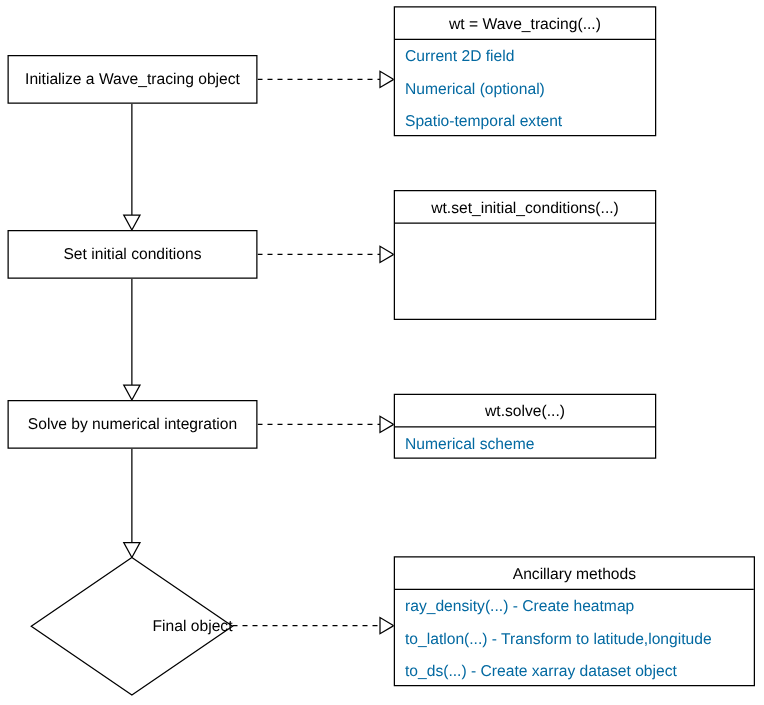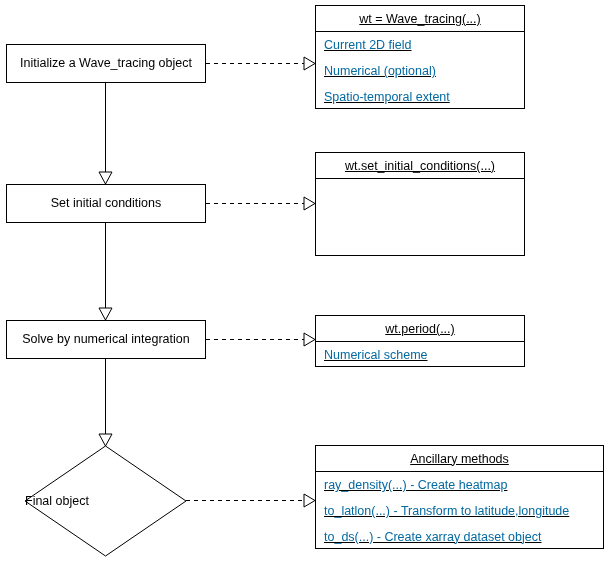--- a/index.html
+++ b/index.html
@@ -41,32 +41,31 @@
   }
   .node.rounded {
     border-radius: 0;
   }
   .diamond-wrap {
     position: absolute;
   }
   .diamond-label {
     position: absolute;
     width: 100%;
-    text-align: left;
+    text-align: right;
     font-size: 12.5px;
     color: #000000;
     top: 50%;
     transform: translateY(-50%);
   }
   .panel {
     position: absolute;
     box-sizing: border-box;
     border: 1px solid #000000;
     background: #ffffff;
-    text-decoration: underline;
   }
   .panel-title {
     box-sizing: border-box;
     width: 100%;
     border-bottom: 1px solid #000000;
     text-align: center;
     font-size: 12.5px;
     color: #000000;
     display: flex;
     align-items: center;
@@ -142,21 +141,21 @@
       <div class="panel-row" style="height:26px;">Numerical (optional)</div>
       <div class="panel-row" style="height:26px;">Spatio-temporal extent</div>
     </div>
   </div>
 
   <div class="panel" style="left:315px; top:152px; width:210px; height:104px;">
     <div class="panel-title" style="height:26px;">wt.set_initial_conditions(...)</div>
   </div>
 
   <div class="panel" style="left:315px; top:315px; width:210px; height:52px;">
-    <div class="panel-title" style="height:26px;">wt.period(...)</div>
+    <div class="panel-title" style="height:26px;">wt.solve(...)</div>
     <div class="panel-rows">
       <div class="panel-row" style="height:25px;">Numerical scheme</div>
     </div>
   </div>
 
   <div class="panel" style="left:315px; top:445px; width:289px; height:104px;">
     <div class="panel-title" style="height:26px;">Ancillary methods</div>
     <div class="panel-rows">
       <div class="panel-row" style="height:26px;">ray_density(...) - Create heatmap</div>
       <div class="panel-row" style="height:26px;">to_latlon(...) - Transform to latitude,longitude</div>

